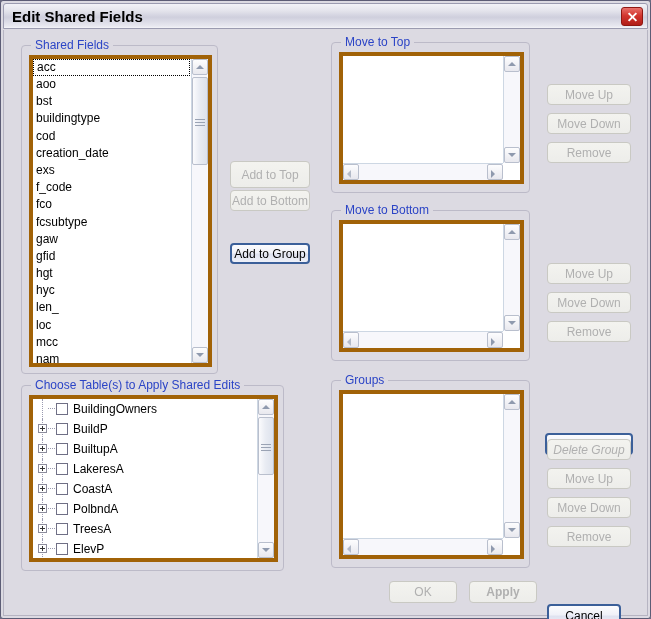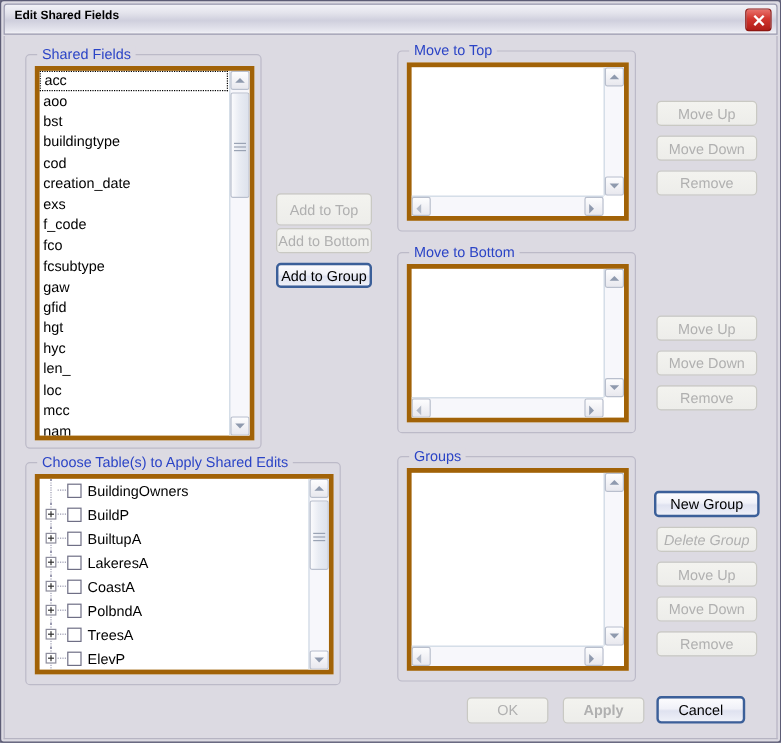--- a/index.html
+++ b/index.html
@@ -17,21 +17,21 @@
   }
   .titlebar{
     position:absolute;left:2px;top:2px;width:645px;height:26px;
     box-sizing:border-box;
     background:linear-gradient(to bottom,#f2f2f7 0%,#e4e4ec 28%,#cfcfdd 55%,#e8e8f0 92%,#f4f4f8 100%);
     border:1px solid #9b9bb0;
     border-radius:3px 3px 0 0;
   }
   .title-text{
     position:absolute;left:8px;top:4px;
-    font-size:10px;font-weight:bold;color:#000;
+    font-size:15px;font-weight:bold;color:#000;
     letter-spacing:0px;
     white-space:nowrap;
   }
   .close-btn{
     position:absolute;right:4px;top:3px;width:22px;height:19px;
     box-sizing:border-box;
     background:linear-gradient(to bottom,#e8706a 0%,#d2352e 45%,#b11d18 100%);
     border:1px solid #8f1712;
     border-radius:3px;
     cursor:pointer;
@@ -127,20 +127,21 @@
     border:1px solid #b5b5ad;border-radius:4px;
     color:#000;text-align:right;cursor:pointer;
     display:flex;align-items:center;justify-content:center;
   }
   .btn.disabled{color:#b0b0b0;cursor:default;
     background:linear-gradient(to bottom,#f3f3ef,#ededea);
     border-color:#c9c9c3;}
   .btn.default{
     border:2px solid #3b5f99;border-radius:4px;
     background:linear-gradient(to bottom,#fcfcfe 0%,#f0f1f8 45%,#dfe2f0 55%,#eef0f8 100%);
+    margin-top:24px;
   }
 
   
   .tree-row{
     position:relative;height:20px;line-height:20px;
     font-size:12px;white-space:nowrap;padding-left:0;
   }
   .expander{
     position:absolute;left:5px;top:5px;width:9px;height:9px;
     box-sizing:border-box;background:#fff;border:1px solid #8c8c9c;

